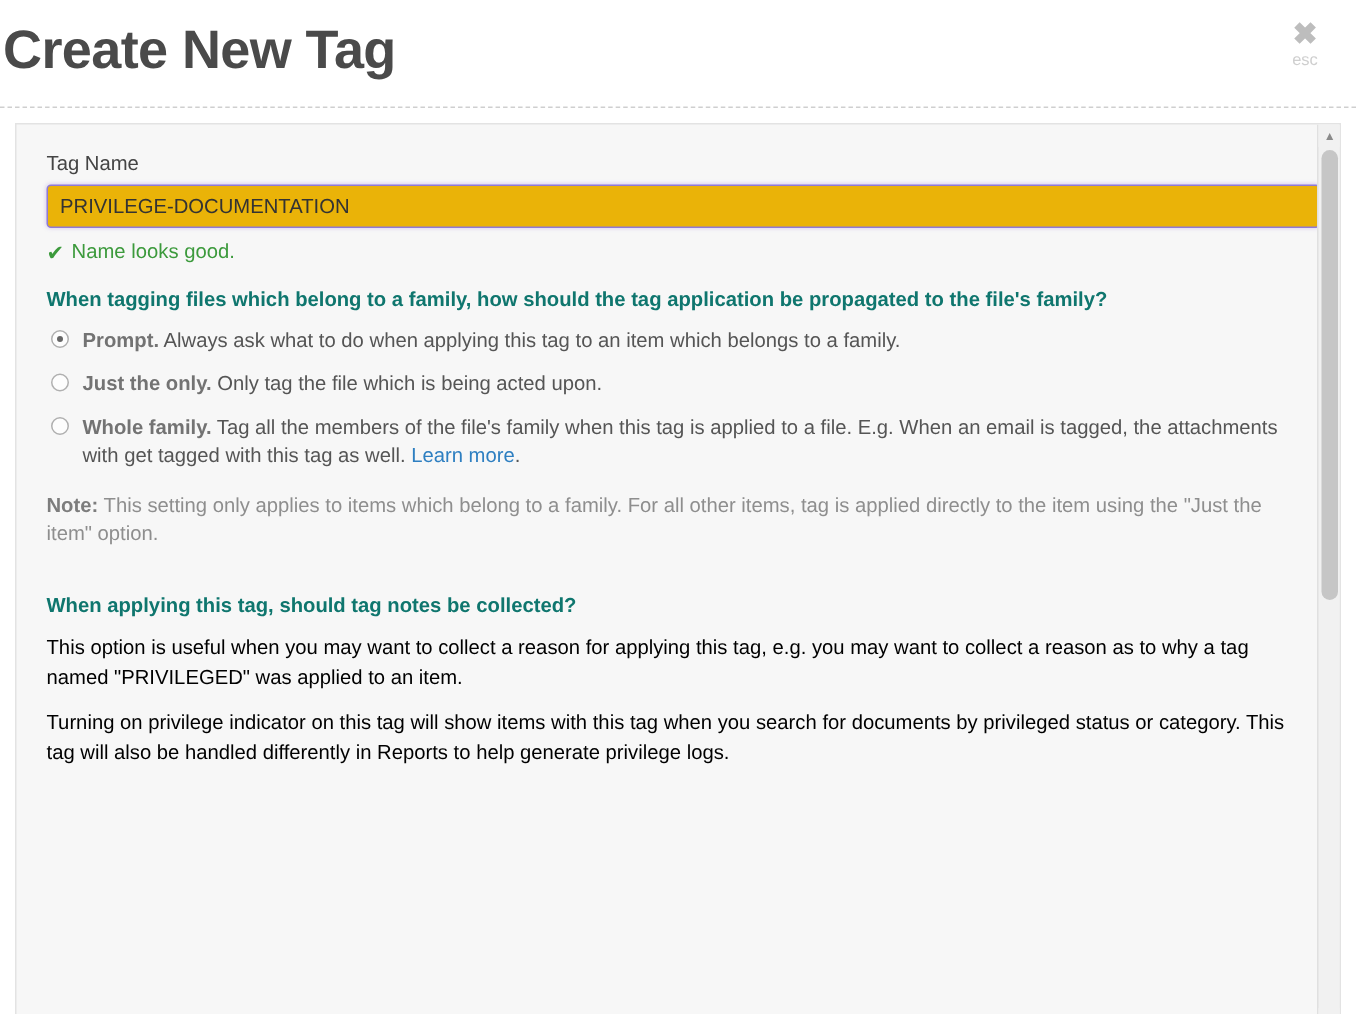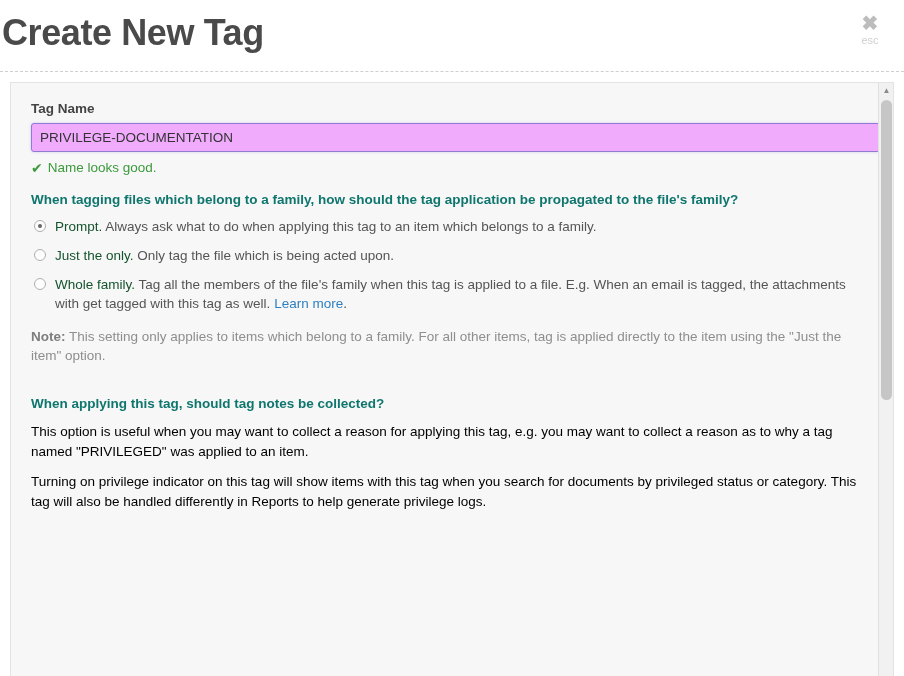--- a/index.html
+++ b/index.html
@@ -104,30 +104,30 @@
     left: 2px;
     top: 17px;
     width: 11px;
     height: 300px;
     background: #c6c6c6;
     border-radius: 6px;
   }
   
   .field-label {
     font-size: 13.5px;
-    font-weight: bold;
+    font-weight: normal;
     color: #444;
     margin-bottom: 7px;
   }
   .text-input {
     width: 849px;
     height: 29px;
     border: 1px solid #8f7ad6;
     border-radius: 3px;
-    background: #f0abfc;
+    background: #eab308;
     font-size: 13.5px;
     color: #333;
     padding: 4px 8px;
     outline: none;
     box-shadow: 0 0 3px rgba(140,110,220,0.35);
     font-family: "Liberation Sans", sans-serif;
   }
   .valid-msg {
     margin-top: 8px;
     font-size: 13.5px;
@@ -147,21 +147,21 @@
     display: flex;
     align-items: flex-start;
     margin-top: 10px;
     font-size: 13.5px;
     color: #555;
     line-height: 1.42;
   }
   .radio-row .opt-text, .check-row .opt-text {
     max-width: 805px;
   }
-  .opt-strong { font-weight: normal; color: #14532d; }
+  .opt-strong { font-weight: bold; color: #737373; }
   .radio {
     width: 12px; height: 12px;
     border: 1px solid #b0b0b0;
     border-radius: 50%;
     background: #fdfdfd;
     margin: 3px 9px 0 3px;
     flex: none;
     position: relative;
   }
   .radio.checked::after {

